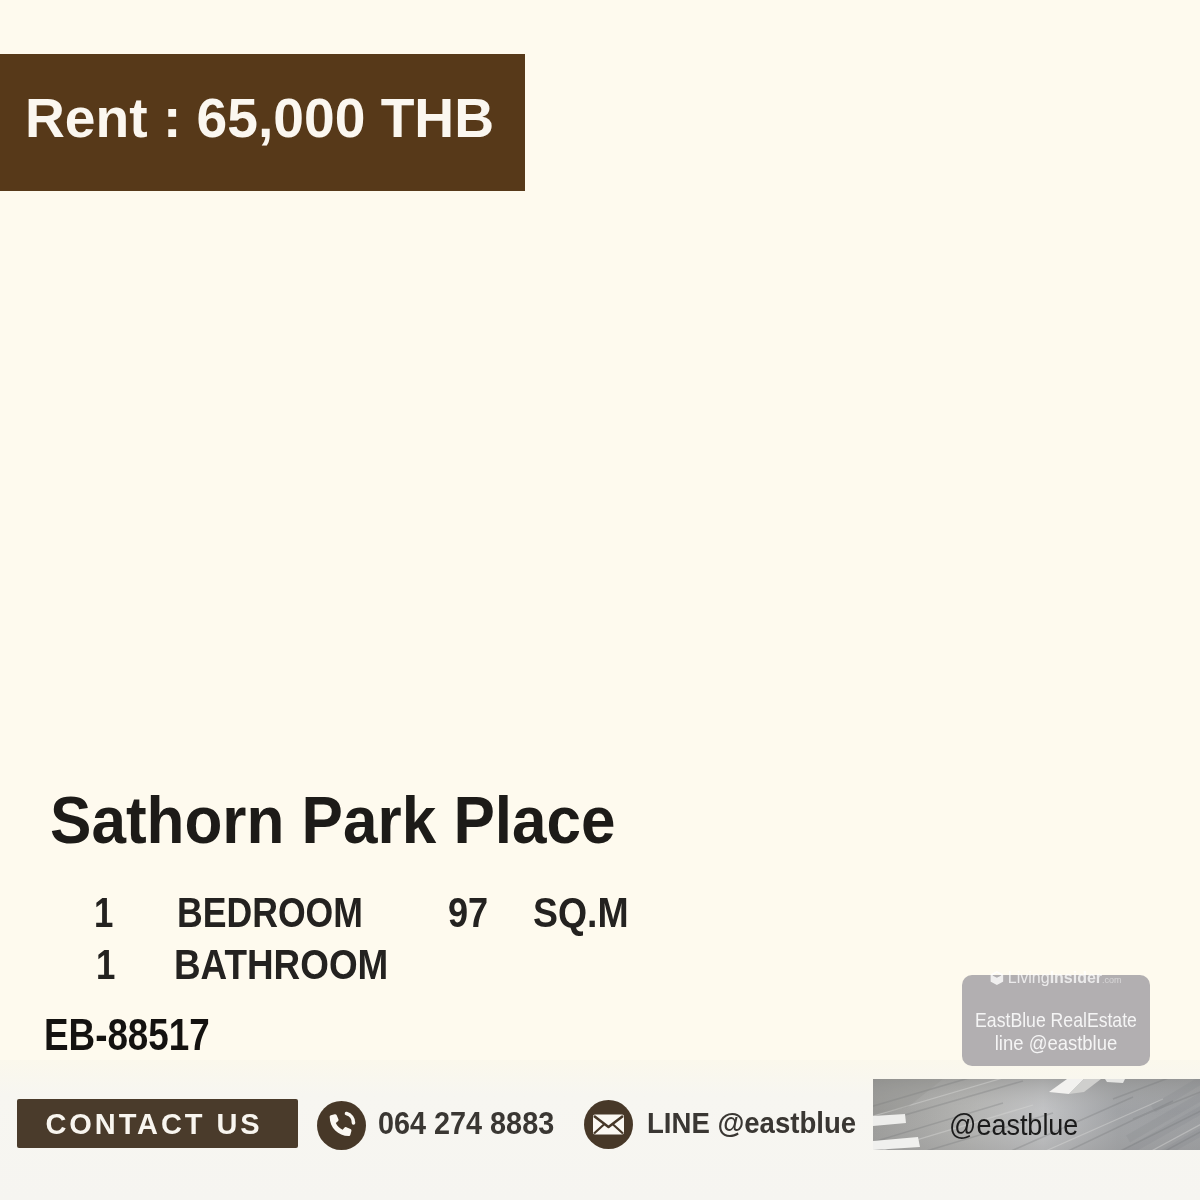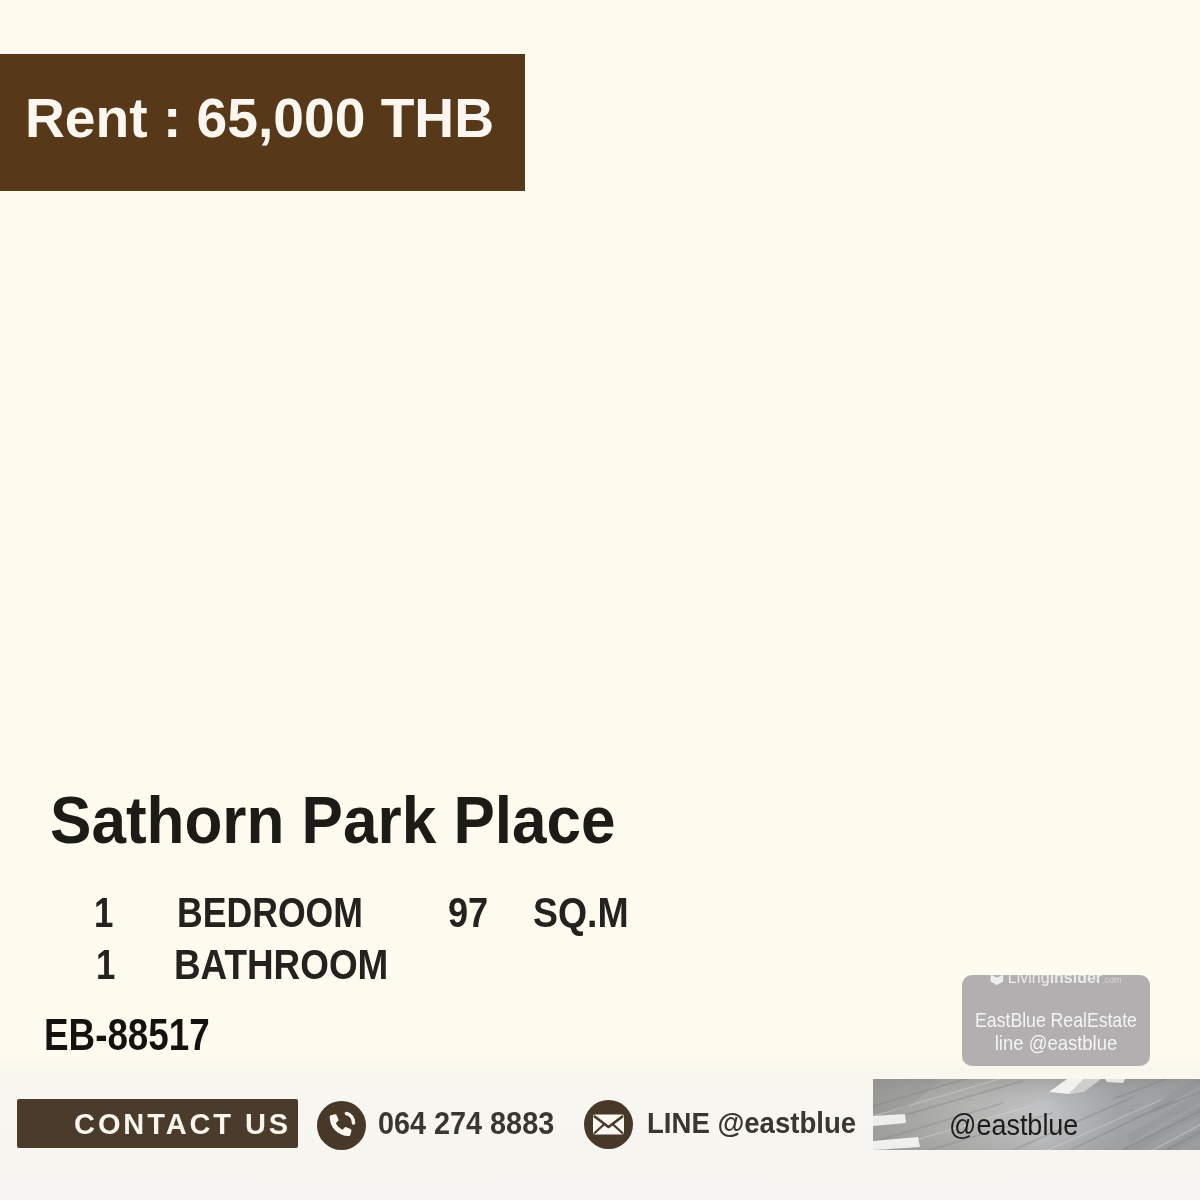--- a/index.html
+++ b/index.html
@@ -33,21 +33,21 @@
 <div class="abs sx" style="left:533px;top:887px;color:#242220;font-size:43px;font-weight:700;line-height:50px;transform:scaleX(0.87);">SQ.M</div>
 
 <div class="abs sx" style="left:96px;top:939px;color:#242220;font-size:43px;font-weight:700;line-height:50px;transform:scaleX(0.81);">1</div>
 
 <div class="abs sx" style="left:174px;top:939px;color:#242220;font-size:43px;font-weight:700;line-height:50px;transform:scaleX(0.857);">BATHROOM</div>
 
 <div class="abs sx" style="left:44px;top:1010px;color:#141210;font-size:45px;font-weight:700;line-height:50px;transform:scaleX(0.818);">EB-88517</div>
 
 <div class="abs" style="left:17px;top:1099px;width:281px;height:49px;background:#4A3B2B;border-radius:2px;"></div>
 
-<div class="abs" style="left:17px;top:1099px;width:281px;height:49px;line-height:50px;text-align:right;padding-right:7px;box-sizing:border-box;
+<div class="abs" style="left:17px;top:1099px;width:281px;height:49px;line-height:50px;text-align:center;padding-right:7px;box-sizing:border-box;
      color:#F8F5EF;font-size:29px;font-weight:700;letter-spacing:2.9px;">CONTACT US</div>
 
 <svg class="abs" style="left:317px;top:1101px;" width="49" height="49" viewBox="0 0 49 49">
   <circle cx="24.5" cy="24.5" r="24.5" fill="#473828"></circle>
   <path transform="translate(12.7,13.2) scale(0.0425)" fill="#FBF8F2" d="M164.9 24.6c-7.7-18.6-28-28.5-47.4-23.2l-88 24C12.1 30.2 0 46 0 64C0 311.4 200.6 512 448 512c18 0 33.8-12.1 38.6-29.5l24-88c5.3-19.4-4.6-39.7-23.2-47.4l-96-40c-16.3-6.8-35.2-2.1-46.3 11.6L304.7 368C234.3 334.7 177.3 277.7 144 207.3L193.3 167c13.7-11.2 18.4-30 11.6-46.3l-40-96z"></path>
   <path d="M 29.5 12.5 a 9.5 9.5 0 0 1 7 9.5" fill="none" stroke="#FBF8F2" stroke-width="3.6" stroke-linecap="round"></path>
 </svg>
 
 <div class="abs sx" style="left:378px;top:1104px;color:#3A3733;font-size:32px;font-weight:700;line-height:38px;transform:scaleX(0.9);">064 274 8883</div>
 

